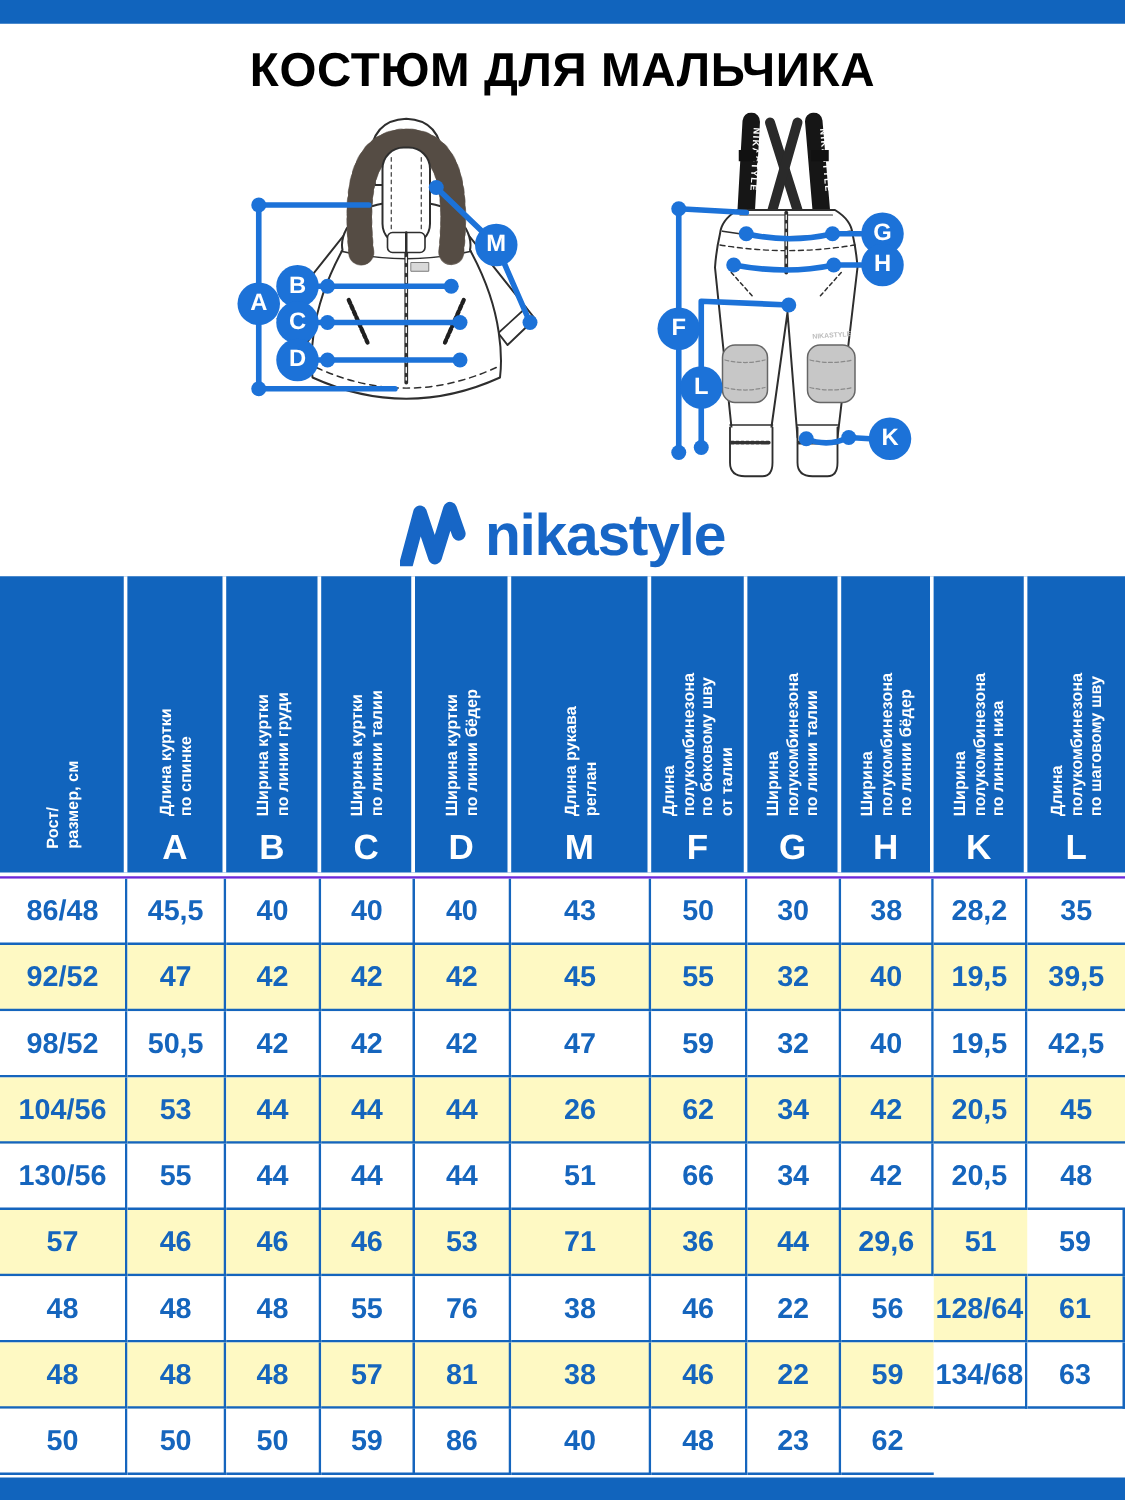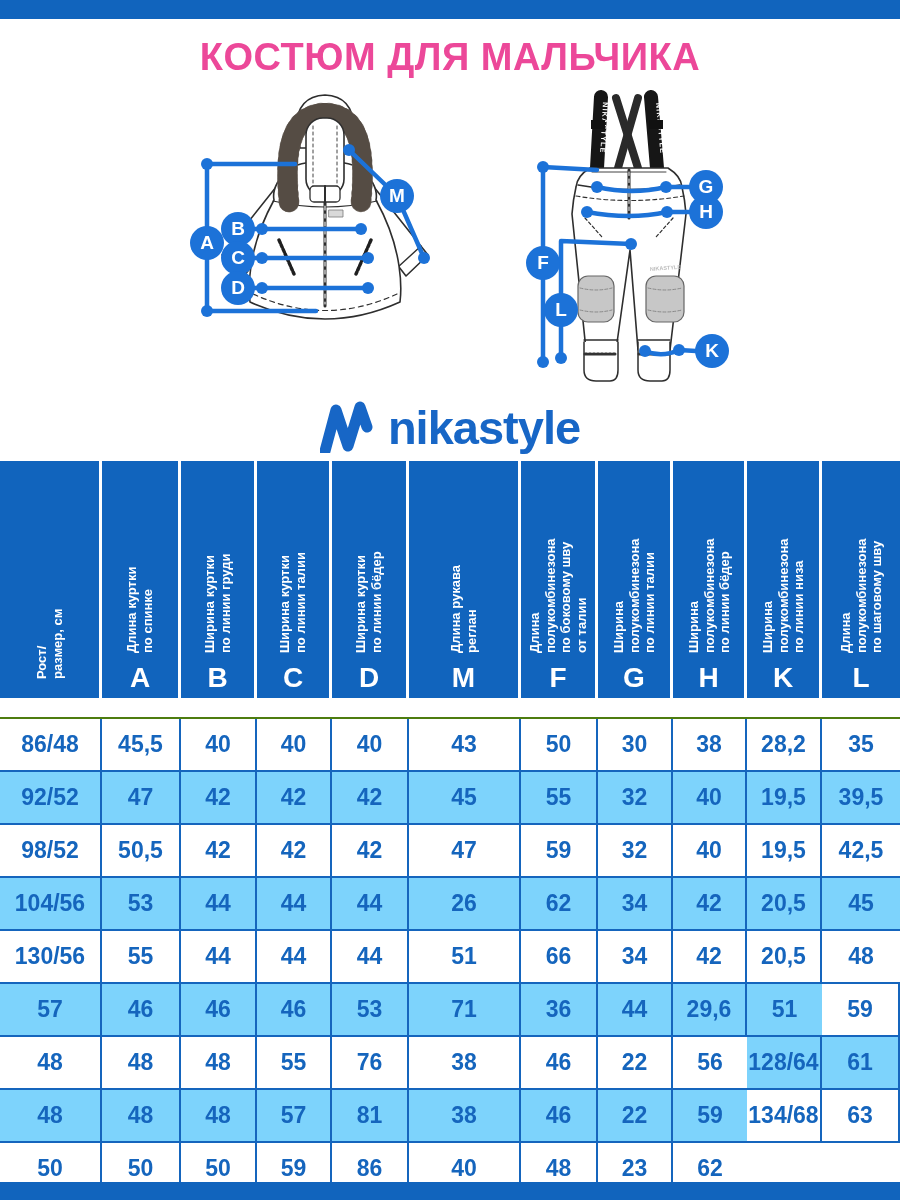--- a/index.html
+++ b/index.html
@@ -4,21 +4,21 @@
 <style>
   html,body{margin:0;padding:0}
   body{
     width:900px;height:1200px;position:relative;overflow:hidden;background:#fff;
     font-family:"Liberation Sans","DejaVu Sans",sans-serif;
   }
   .top-bar{position:absolute;top:0;left:0;width:900px;height:19px;background:#1164BD}
   .bottom-bar{position:absolute;top:1182px;left:0;width:900px;height:18px;background:#1164BD}
   .title{
     position:absolute;top:36px;left:0;width:900px;text-align:center;
-    font-size:38px;font-weight:bold;color:#ec4899;letter-spacing:.5px
+    font-size:38px;font-weight:bold;color:#000000;letter-spacing:.5px
   }
   .diagrams{position:absolute;top:90px;left:0;width:900px;height:312px}
   .diagrams svg{position:absolute;top:0;left:0}
   .marker{
     position:absolute;width:34px;height:34px;border-radius:50%;background:#1C72D8;
     color:#fff;font-weight:bold;font-size:19px;display:flex;align-items:center;justify-content:center;
   }
   .logo{position:absolute;top:398px;left:0;width:900px;height:58px;
     display:flex;align-items:center;justify-content:center;gap:14px}
   .logo-text{font-size:47px;font-weight:bold;color:#1766C6;letter-spacing:-1px;line-height:1}
@@ -33,28 +33,28 @@
     position:absolute;left:50%;top:92px;width:200px;
     transform:translate(-50%,-50%) rotate(-90deg);
     color:#fff;font-weight:bold;font-size:13px;line-height:1.2;
     white-space:pre-line;text-align:left;
   }
   .hcell.first .rot{top:118px}
   .letter{
     position:absolute;bottom:4px;left:0;width:100%;text-align:center;
     color:#fff;font-weight:bold;font-size:28px;
   }
-  .body-grid{border-top:2px solid #4d7c0f;margin-top:19px}
+  .body-grid{border-top:2px solid #6d28d9;margin-top:3px}
   .cell{
     height:53px;box-sizing:border-box;display:flex;align-items:center;justify-content:center;
     font-weight:bold;font-size:23px;color:#1565BD;background:#fff;
     border-right:2px solid #1565BD;border-bottom:2px solid #1565BD;
   }
   .cell.lastcol{border-right:none}
-  .cell.alt{background:#7dd3fc}
+  .cell.alt{background:#fef9c3}
 </style>
 </head>
 <body>
 
 <div class="top-bar"></div>
 
 <div class="title">КОСТЮМ ДЛЯ МАЛЬЧИКА</div>
 
 <div class="diagrams">
   <svg width="900" height="312" viewBox="0 0 900 312">

